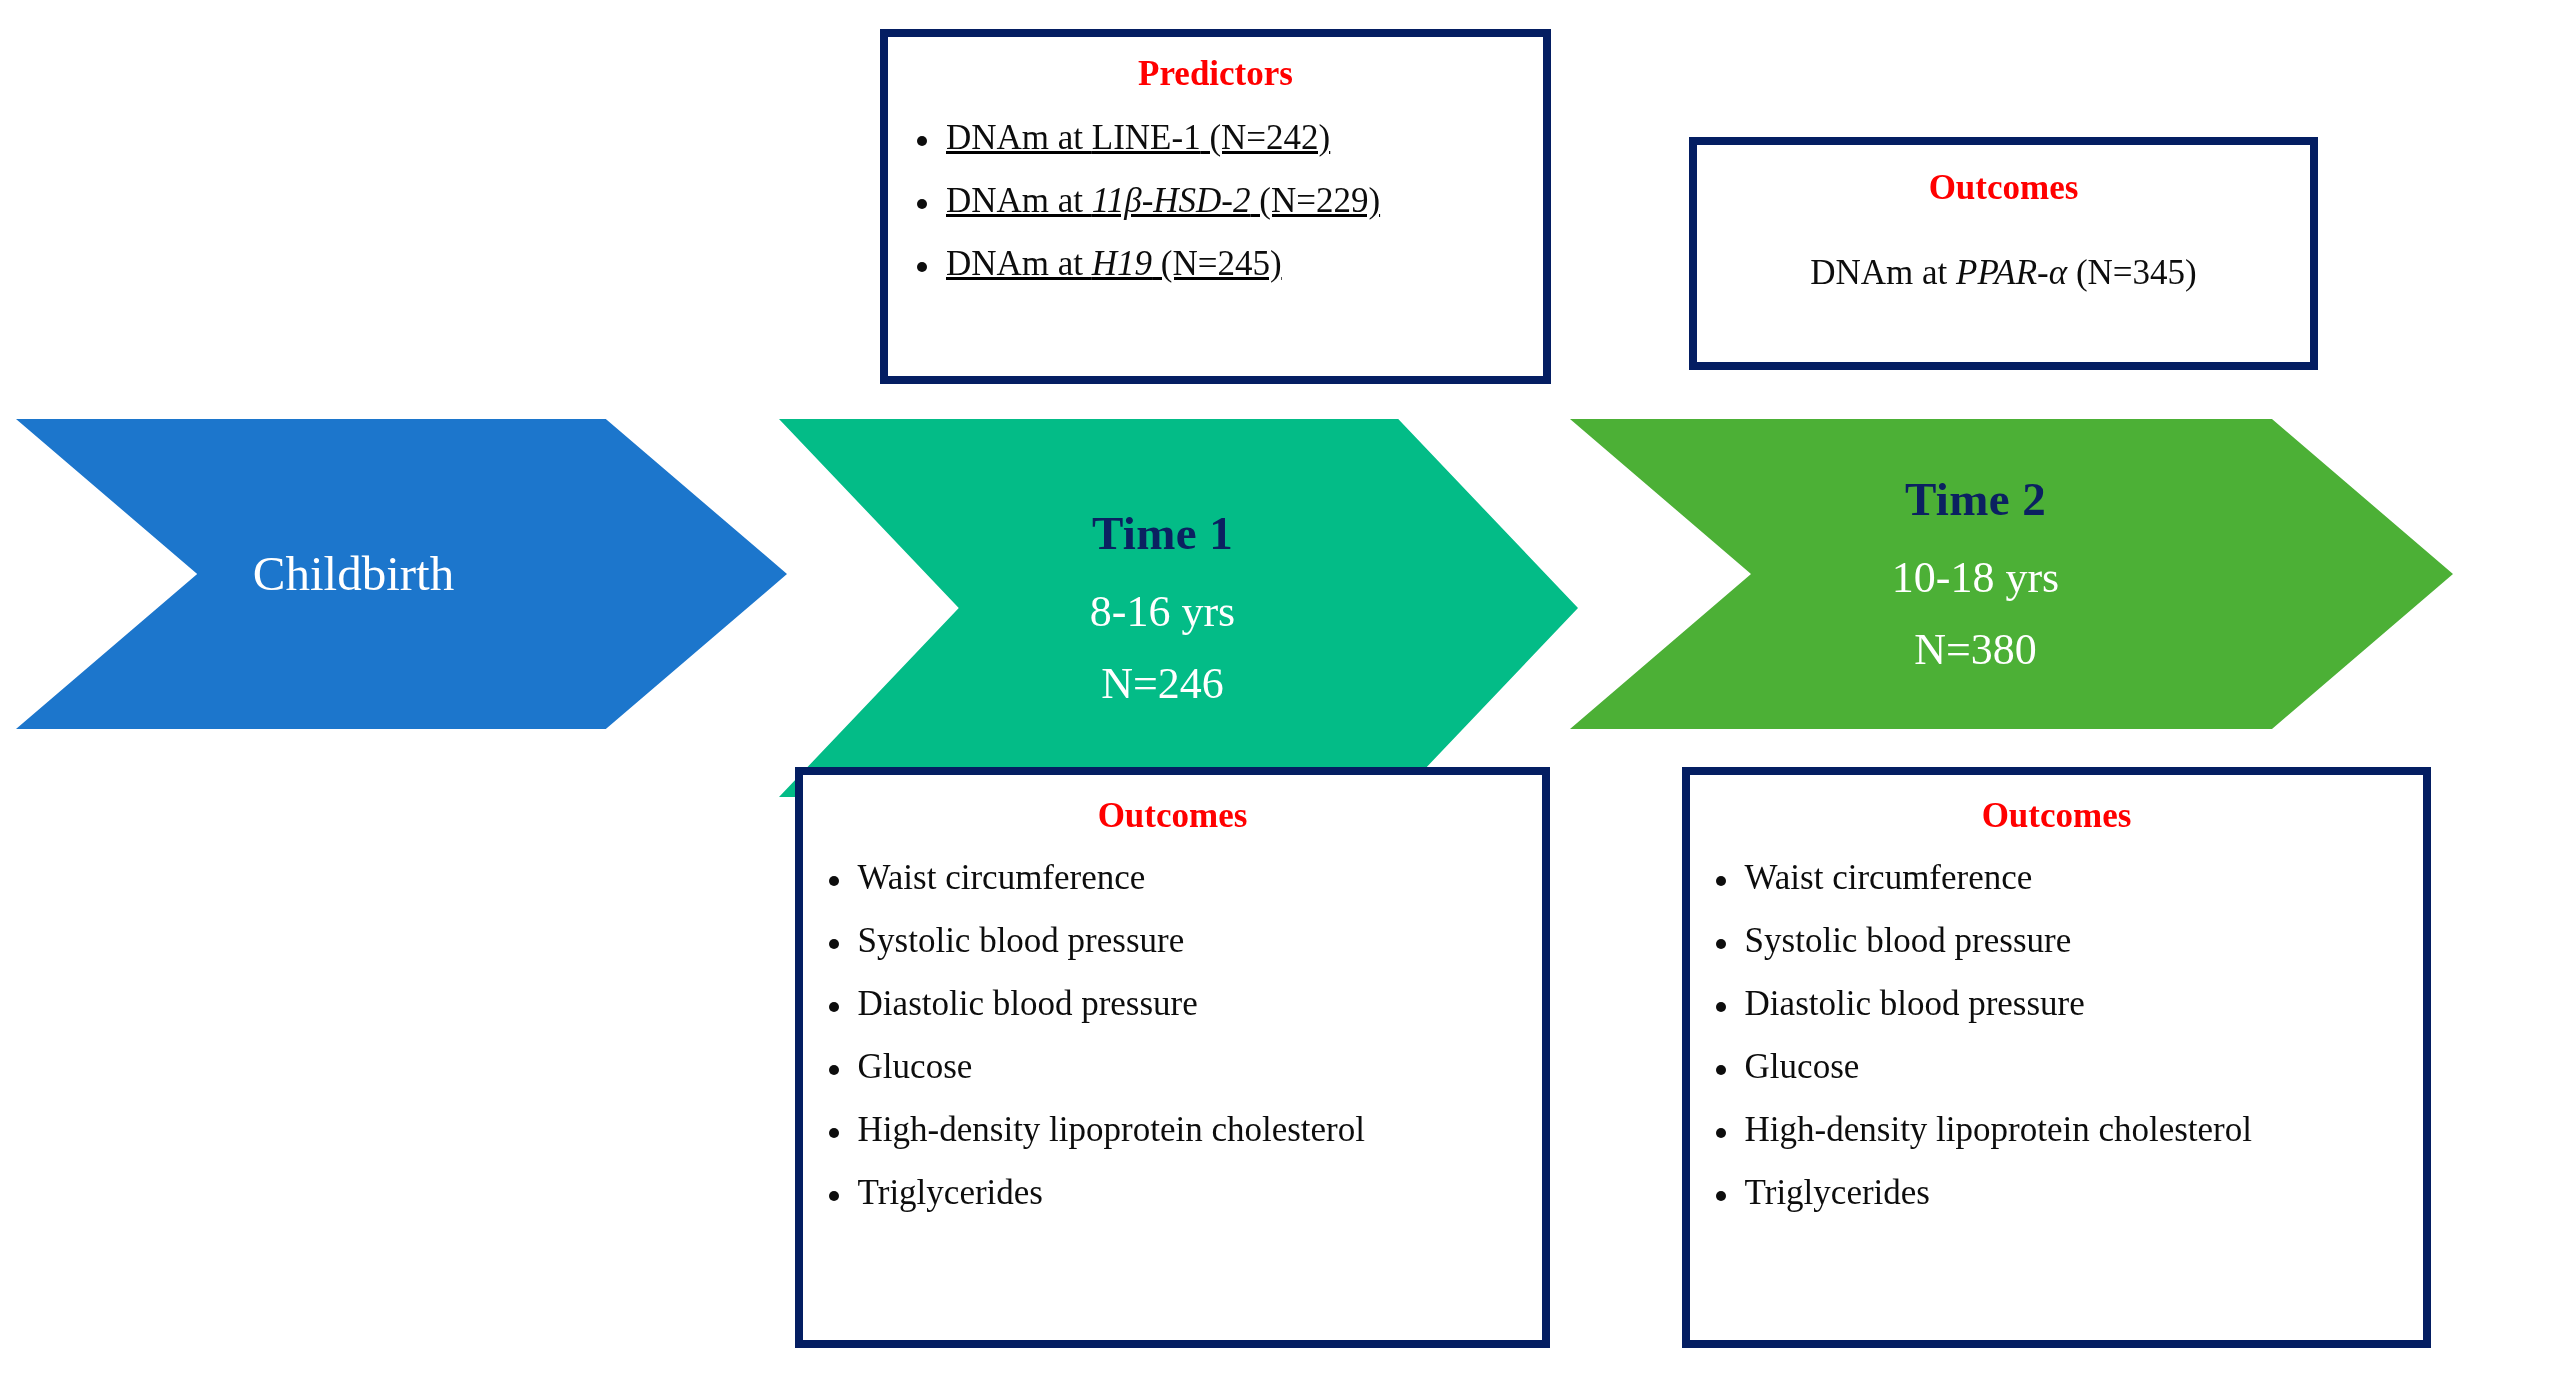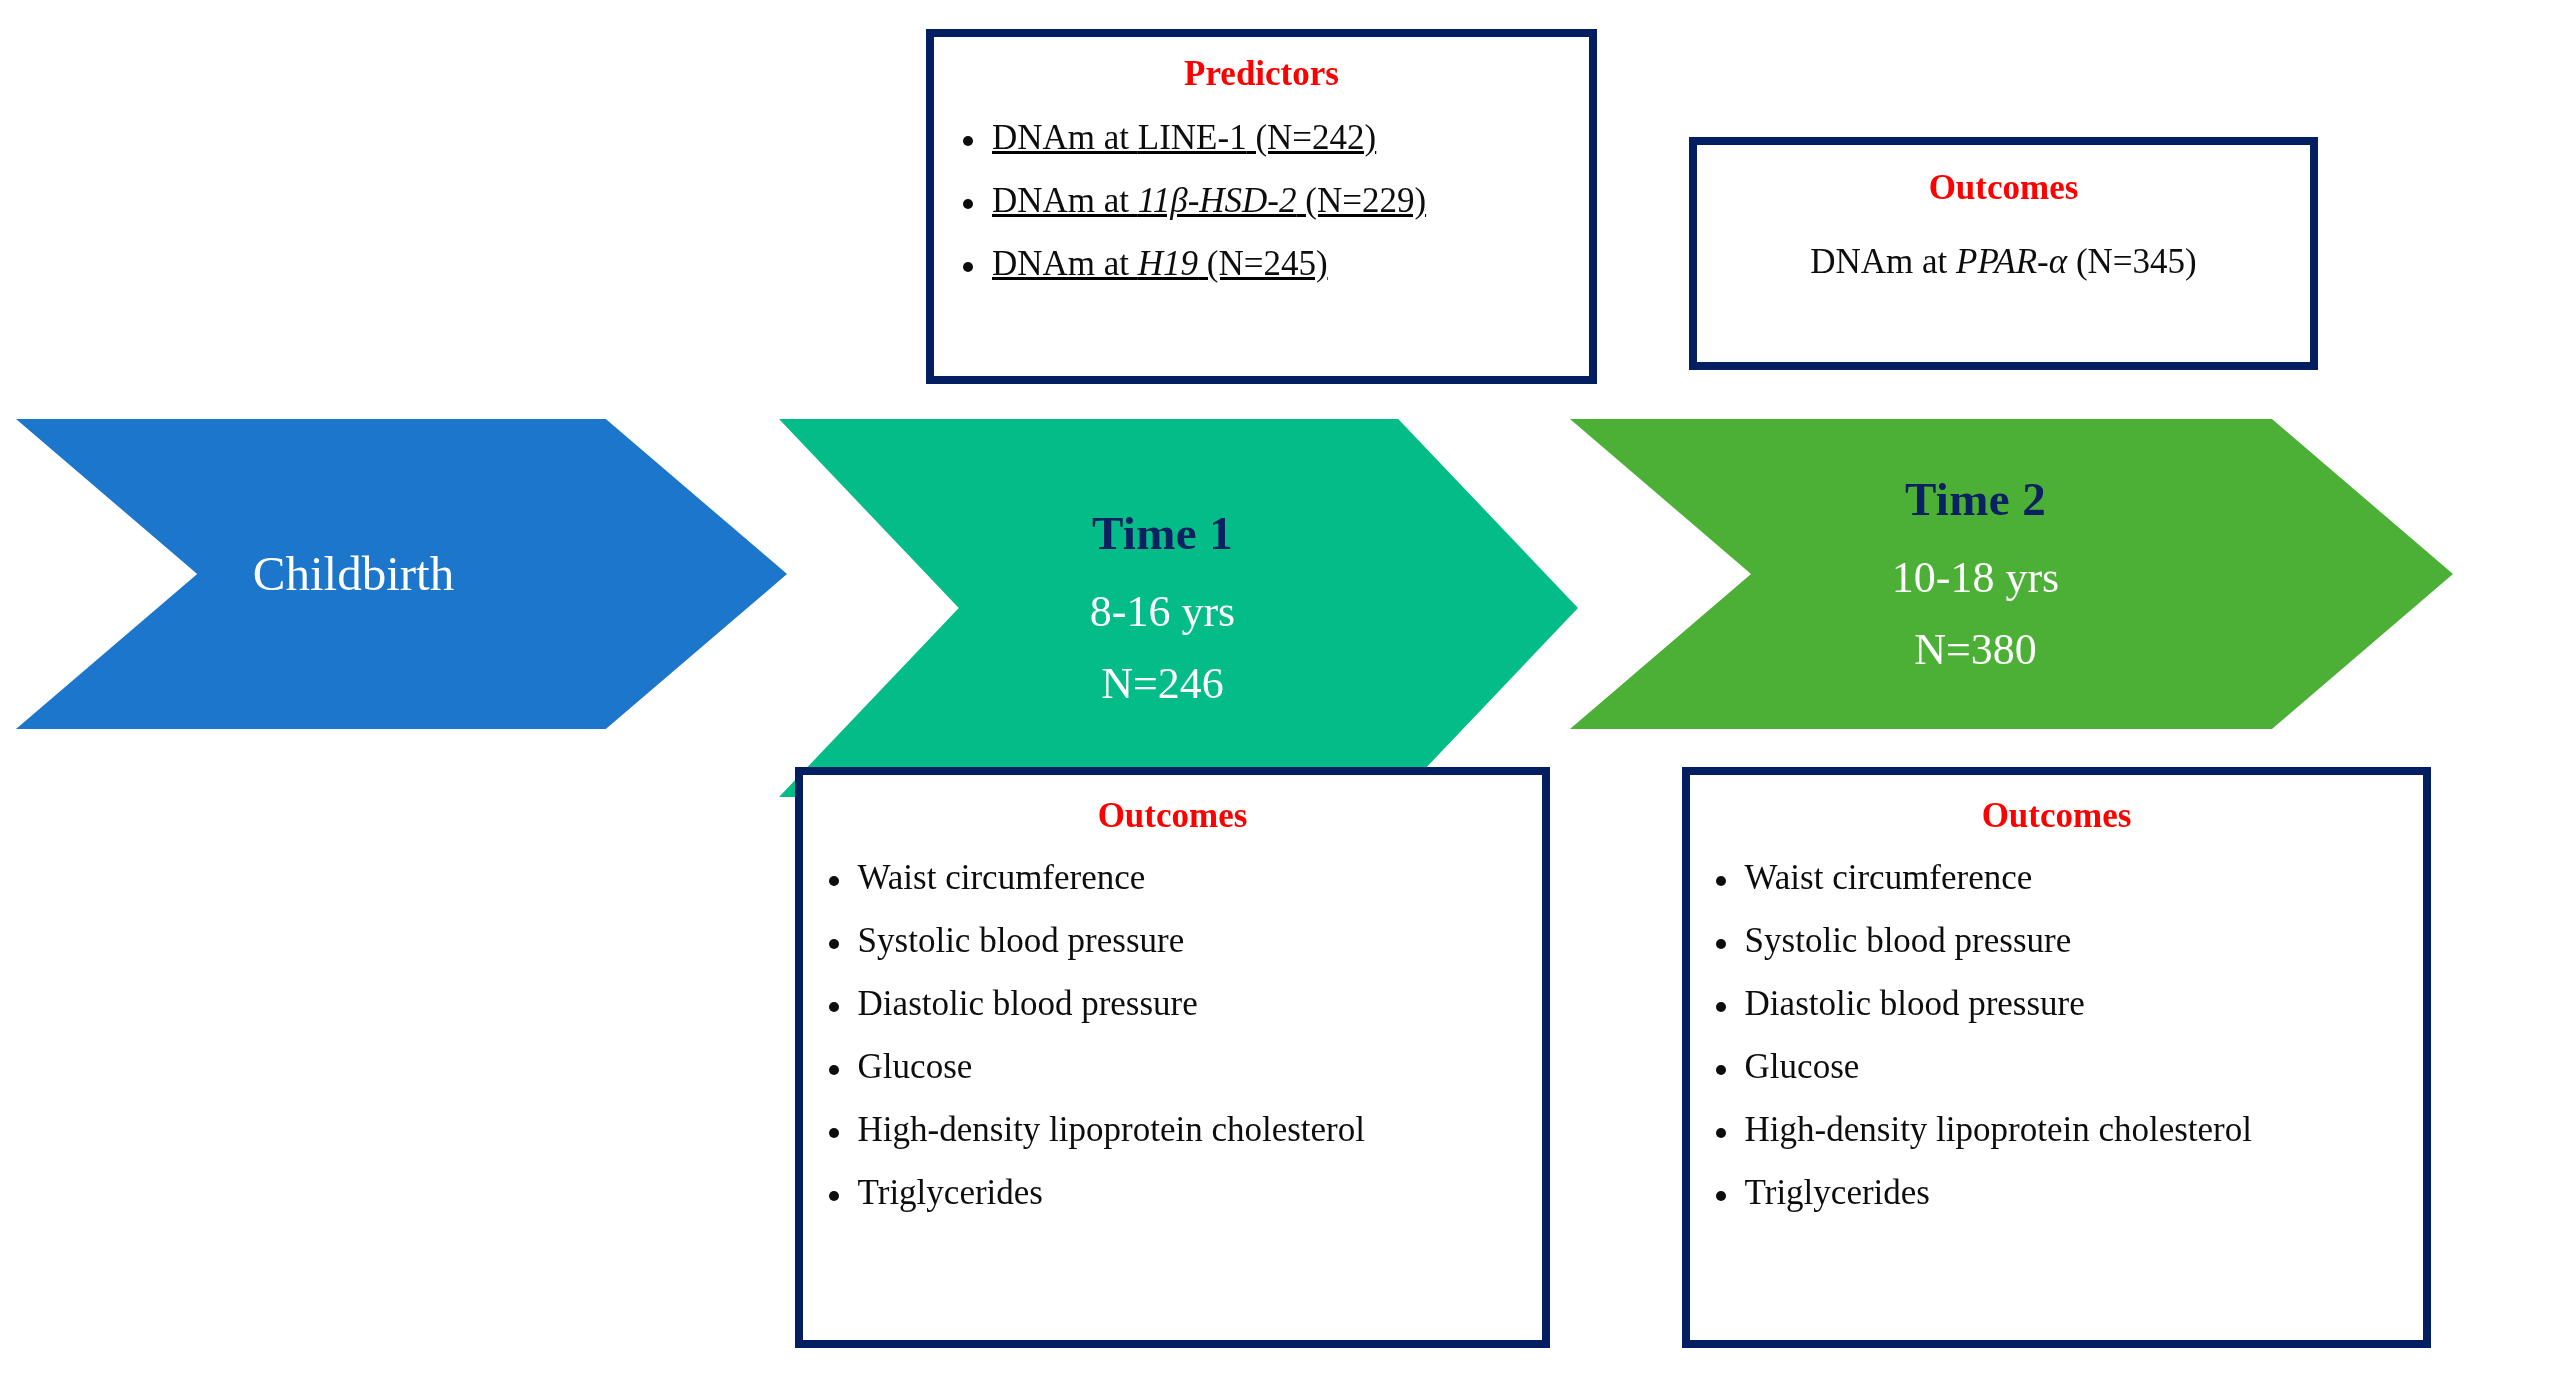--- a/index.html
+++ b/index.html
@@ -81,32 +81,32 @@
     border-radius:50%;
     background:#0D0D0D;
   }
   .it{font-style:italic;}
 </style>
 </head>
 <body>
 
 <div id="stage">
 
-  <div class="nbox" style="left:926px;top:29px;width:671px;height:355px;">
+  <div class="nbox" style="left:880px;top:29px;width:671px;height:355px;">
     <div class="nbox-head" style="margin-top:17.6px;">Predictors</div>
     <ul class="nlist" style="margin-top:24px;padding-left:21px;text-decoration:underline;">
       <li><span>DNAm at <span>LINE-1</span> (N=242)</span></li>
       <li><span>DNAm at <span class="it">11β-HSD-2</span> (N=229)</span></li>
       <li><span>DNAm at <span class="it">H19</span> (N=245)</span></li>
     </ul>
   </div>
 
   <div class="nbox" style="left:1689px;top:137px;width:629px;height:233px;">
     <div class="nbox-head" style="margin-top:24px;">Outcomes</div>
-    <div class="nbox-line" style="margin-top:34px;">
+    <div class="nbox-line" style="margin-top:45px;">
       <span>DNAm at <span class="it">PPAR-α</span> (N=345)</span>
     </div>
   </div>
 
   <div class="chev" style="left:16px;top:419px;width:771px;height:310px;
               background:#1C76CC;
               clip-path:polygon(0 0, 76.5% 0, 100% 50%, 76.5% 100%, 0 100%, 23.5% 50%);">
     <div class="chev-inner" style="padding-right:96px;">
       <div class="chev-plain">Childbirth</div>
     </div>

